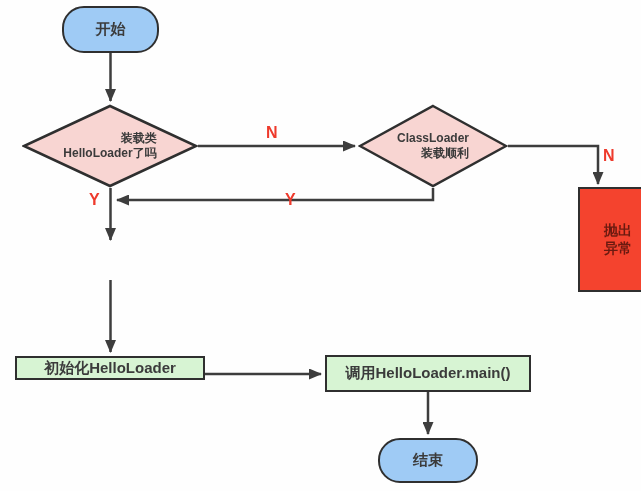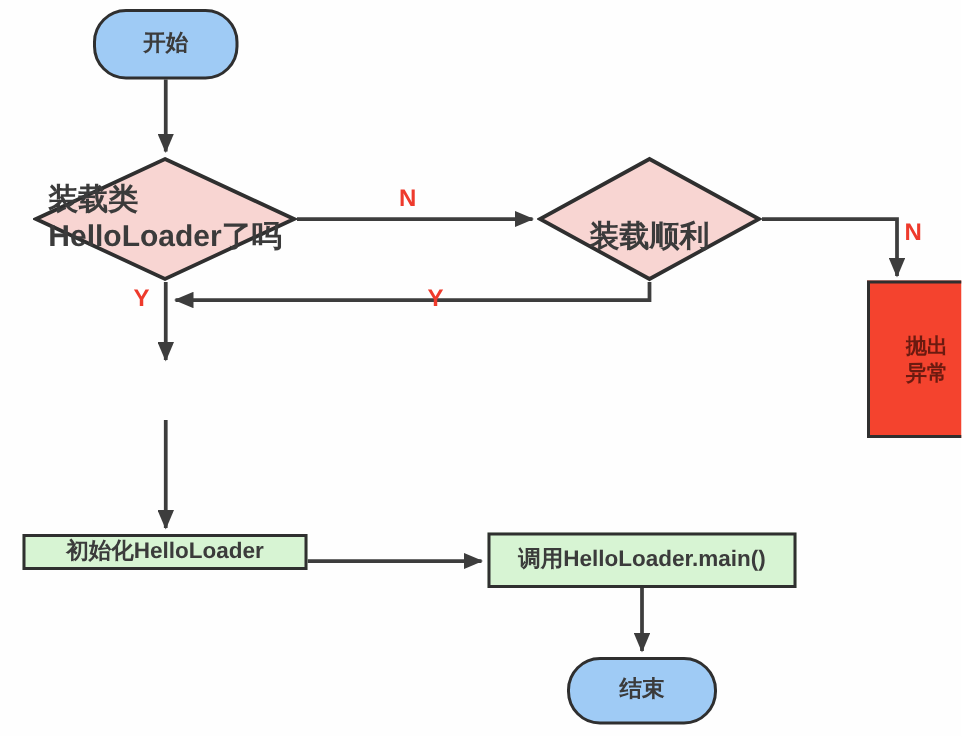--- a/index.html
+++ b/index.html
@@ -18,39 +18,39 @@
   body{font-family:"Liberation Sans","DejaVu Sans",sans-serif;}
   .canvas{
     position:relative;width:641px;height:491px;overflow:hidden;
     background:var(--canvas-bg);
   }
   .connectors{position:absolute;left:0;top:0;width:641px;height:491px;}
   .connectors path{stroke:var(--line);stroke-width:2.5;fill:none;}
   .connectors .head{fill:var(--line);stroke:none;}
   .node{
     position:absolute;display:flex;align-items:center;justify-content:center;
-    text-align:left;color:var(--text);font-weight:bold;font-size:15px;
+    text-align:right;color:var(--text);font-weight:bold;font-size:15px;
     box-sizing:border-box;line-height:1.25;
   }
   .terminal{
     background:var(--terminal-fill);
     border:2.5px solid var(--node-border);
     border-radius:22px;
   }
   .process{
     background:var(--process-fill);
     border:2.5px solid var(--node-border);
   }
   .exception{
     background:var(--exception-fill);
     border:2.5px solid var(--node-border);
     color:var(--exception-text);
     font-size:14px;
   }
-  .diamond{background:transparent;font-size:20px;}
+  .diamond{background:transparent;font-size:12px;}
   .diamond svg{position:absolute;left:0;top:0;width:100%;height:100%;}
   .diamond polygon{fill:var(--decision-fill);stroke:var(--node-border);stroke-width:2.5;}
   .diamond .dlabel{position:relative;z-index:1;}
   .edge-label{
     position:absolute;color:var(--edge-label);font-weight:bold;font-size:16px;
     line-height:1;
   }
 </style>
 </head>
 <body>
@@ -85,21 +85,21 @@
       <span>装载类</span><br>
       <span>HelloLoader了吗</span>
     </span>
   </div>
 
   <div class="node diamond" style="left:358px;top:104px;width:150px;height:84px;">
     <svg viewBox="0 0 150 84" preserveAspectRatio="none">
       <polygon points="75,2 148,42 75,82 2,42"></polygon>
     </svg>
     <span class="dlabel">
-      <br>
+      <span>ClassLoader</span><br>
       <span>装载顺利</span>
     </span>
   </div>
 
   <div class="node exception" style="left:568px;top:187px;width:80px;height:105px;margin-left:10px;">
     <span>
       <span>抛出</span><br>
       <span>异常</span>
     </span>
   </div>

